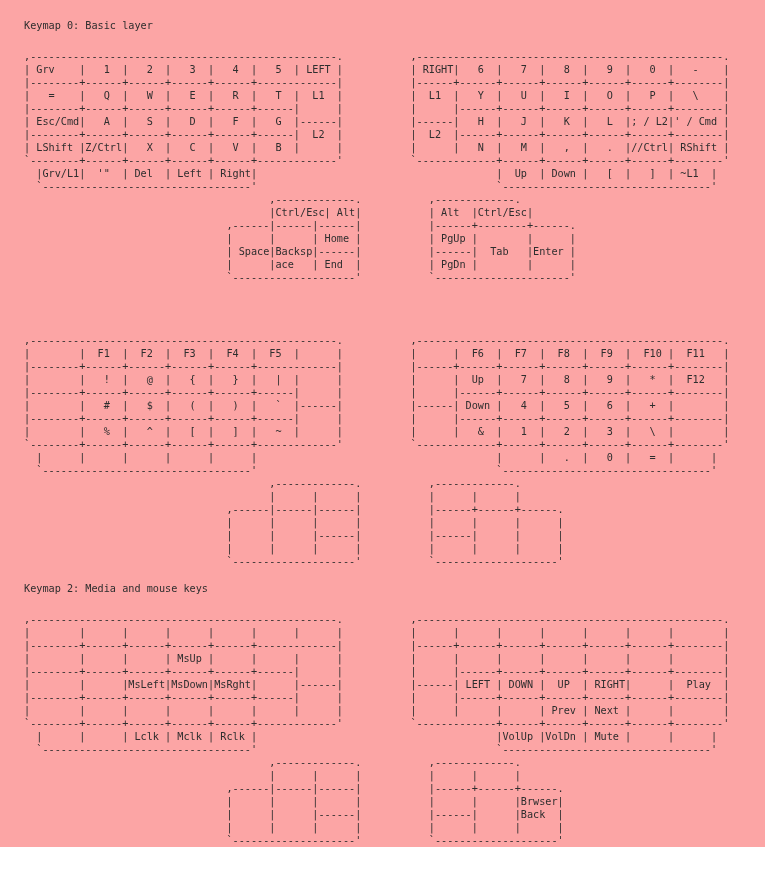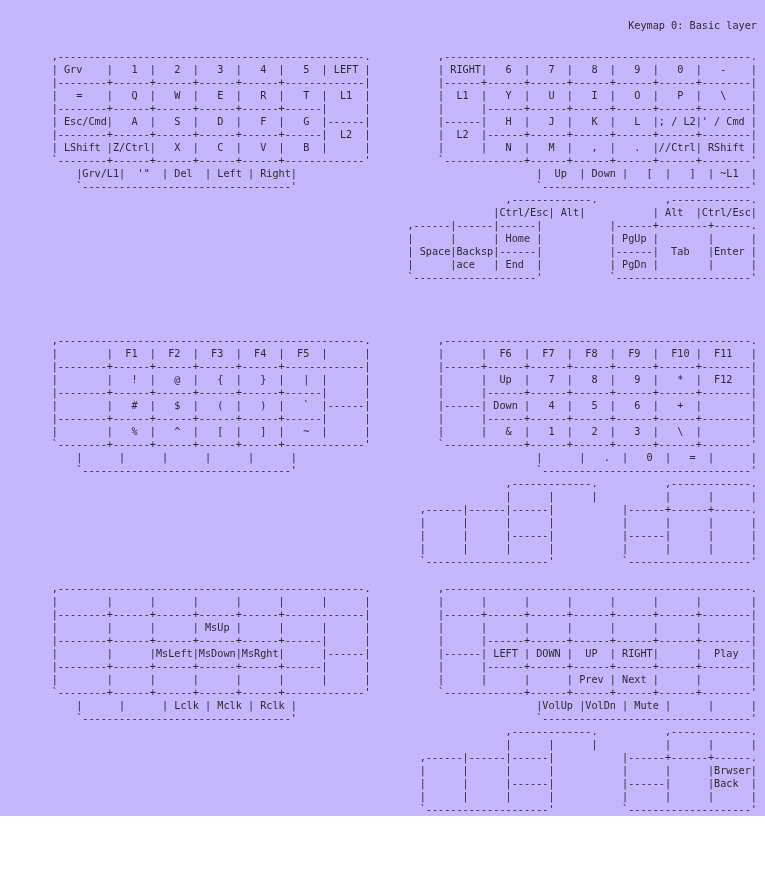--- a/index.html
+++ b/index.html
@@ -2,22 +2,21 @@
 <html><head>
 <meta charset="utf-8">
 <style>
   html, body {
     margin: 0;
     padding: 0;
     background: #ffffff;
   }
   .doc {
     padding: 19px 8px 0 24px;
-    background: #c4b5fd;
-    text-align: right;
+    background: #fca5a5;
   }
   pre {
     margin: 0;
     font-family: "DejaVu Sans Mono", "Liberation Mono", monospace;
     font-size: 10.2px;
     line-height: 13px;
     color: #2e2e2e;
     white-space: pre;
   }
   .section-title {
@@ -70,20 +69,21 @@
                                         ,-------------.           ,-------------.
                                         |      |      |           |      |      |
                                  ,------|------|------|           |------+------+------.
                                  |      |      |      |           |      |      |      |
                                  |      |      |------|           |------|      |      |
                                  |      |      |      |           |      |      |      |
                                  `--------------------'           `--------------------'</pre>
   </section>
 
   <section class="keymap-section" id="section-keymap-2">
+    <pre class="section-title">Keymap 2: Media and mouse keys</pre>
     <pre class="keymap-art">,--------------------------------------------------.           ,--------------------------------------------------.
 |        |      |      |      |      |      |      |           |      |      |      |      |      |      |        |
 |--------+------+------+------+------+-------------|           |------+------+------+------+------+------+--------|
 |        |      |      | MsUp |      |      |      |           |      |      |      |      |      |      |        |
 |--------+------+------+------+------+------|      |           |      |------+------+------+------+------+--------|
 |        |      |MsLeft|MsDown|MsRght|      |------|           |------| LEFT | DOWN |  UP  | RIGHT|      |  Play  |
 |--------+------+------+------+------+------|      |           |      |------+------+------+------+------+--------|
 |        |      |      |      |      |      |      |           |      |      |      | Prev | Next |      |        |
 `--------+------+------+------+------+-------------'           `-------------+------+------+------+------+--------'
   |      |      | Lclk | Mclk | Rclk |                                       |VolUp |VolDn | Mute |      |      |

